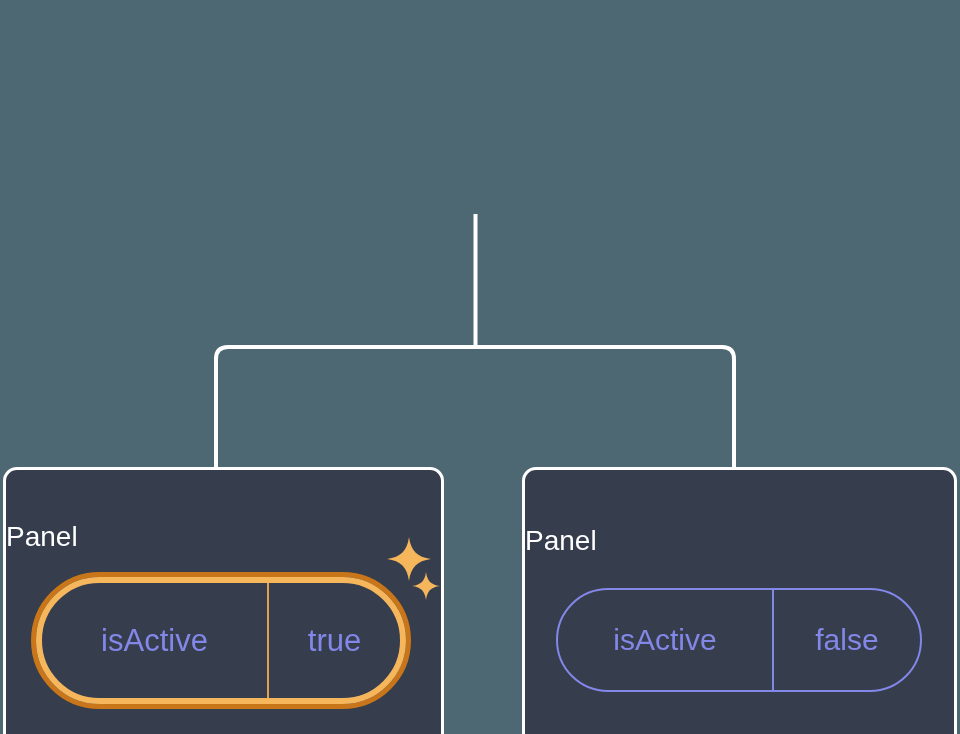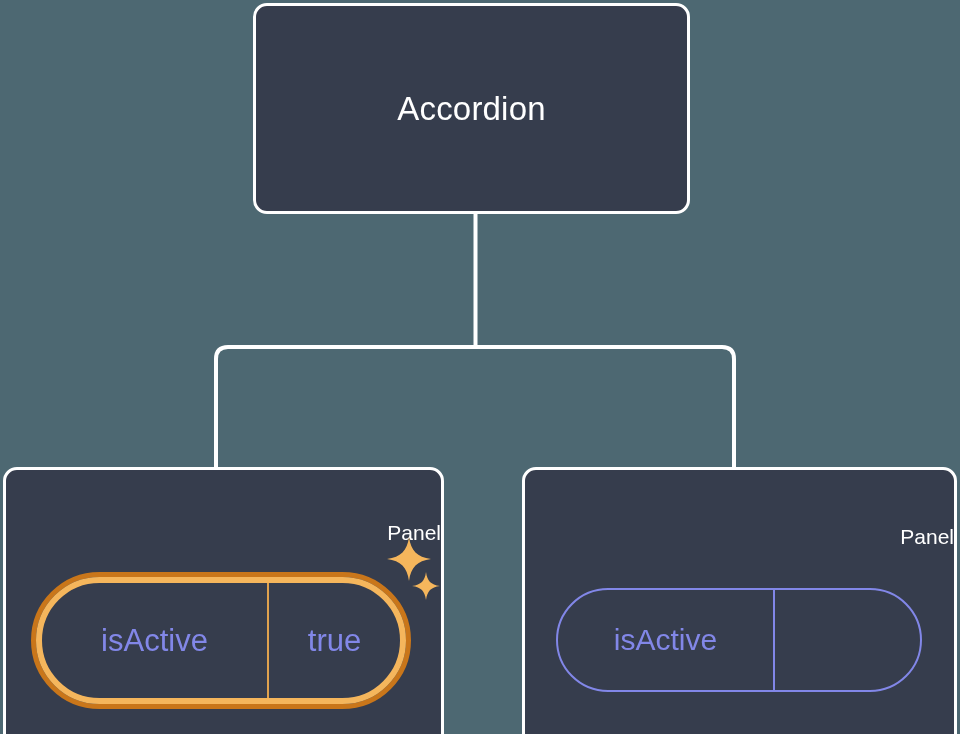--- a/index.html
+++ b/index.html
@@ -63,25 +63,25 @@
   .node-panel-left {
     left: 3px;
     width: 441px;
   }
   .node-panel-right {
     left: 522px;
     width: 435px;
   }
   .node-panel .node-title {
     position: absolute;
-    left: 16px;
+    left: 0;
     right: 0;
-    text-align: right;
+    text-align: left;
     color: #ffffff;
-    font-size: 21px;
+    font-size: 28px;
   }
   .node-panel-left .node-title { top: 51px; }
   .node-panel-right .node-title { top: 55px; }
 
   
   .prop-pill {
     position: absolute;
     display: flex;
     align-items: stretch;
     border: 2px solid #8287e8;
@@ -172,23 +172,20 @@
 
 <div id="stage">
 
   <svg id="connectors" viewBox="0 0 960 734" width="960" height="734" aria-hidden="true">
 
     <path d="M 475.5 214 L 475.5 347" fill="none" stroke="#ffffff" stroke-width="4"></path>
 
     <path d="M 216 470 L 216 359 Q 216 347 228 347 L 722 347 Q 734 347 734 359 L 734 470" fill="none" stroke="#ffffff" stroke-width="4" stroke-linecap="butt"></path>
   </svg>
 
-  <div class="node-box node-root">
-    <div class="node-title">Accordion</div>
-  </div>
 
   <div class="node-box node-panel node-panel-left">
     <div class="node-title">Panel</div>
   </div>
 
   <div class="pill-left-wrap">
     <div class="pill-outer-ring"></div>
     <div class="pill-inner-ring"></div>
     <div class="pill-left-content">
       <div class="prop-key">isActive</div>
@@ -204,15 +201,16 @@
     <path d="M14 0 C15.3 9 18.7 12.7 28 14 C18.7 15.3 15.3 19 14 28 C12.7 19 9.3 15.3 0 14 C9.3 12.7 12.7 9 14 0 Z" fill="#f5b65c"></path>
   </svg>
 
   <div class="node-box node-panel node-panel-right">
     <div class="node-title">Panel</div>
   </div>
 
   <div class="prop-pill pill-right">
     <div class="prop-key">isActive</div>
     <div class="prop-divider"></div>
+    <div class="prop-val">false</div>
   </div>
 
 </div>
 
 </body></html>

